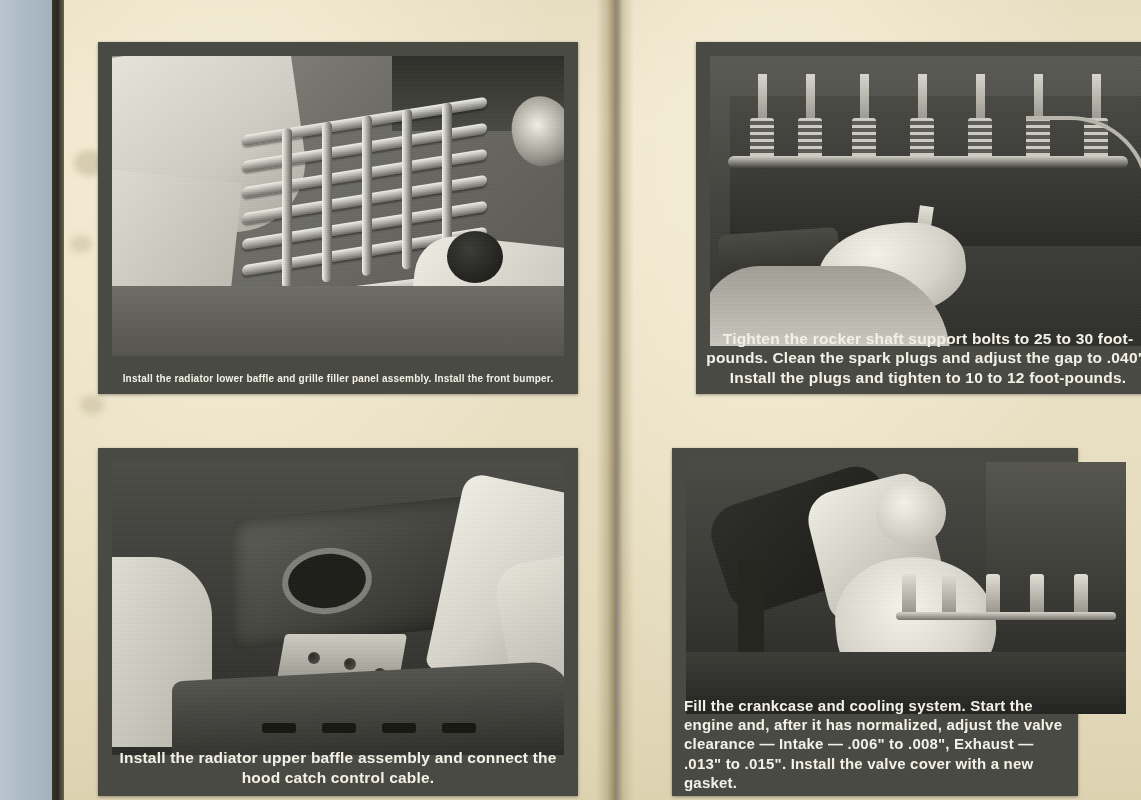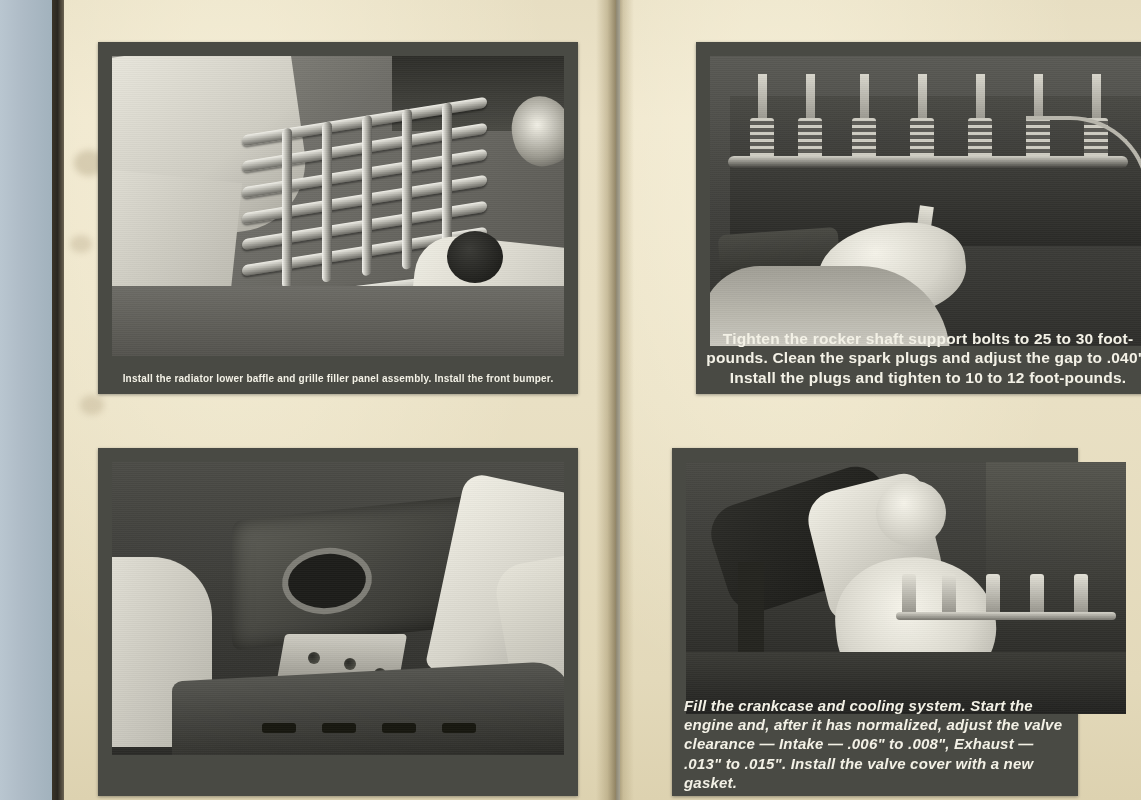--- a/index.html
+++ b/index.html
@@ -95,21 +95,21 @@
   #panel-1 .caption { bottom: 8px; font-size: 10px; }
 
   #panel-2 { left: 696px; top: 42px;  width: 464px; height: 352px; }
   #panel-2 .photo { left: 14px; top: 14px; width: 440px; height: 290px; }
   #panel-2 .caption { bottom: 6px; font-size: 15.5px; }
 
   #panel-3 { left: 98px;  top: 448px; width: 480px; height: 348px; }
   #panel-3 .photo { left: 14px; top: 14px; width: 452px; height: 293px; }
   #panel-3 .caption { bottom: 8px; font-size: 15.5px; }
 
-  #panel-4 { left: 672px; top: 448px; width: 406px; height: 348px; font-style: italic; }
+  #panel-4 { left: 672px; top: 448px; width: 406px; height: 348px; }
   #panel-4 .photo { left: 14px; top: 14px; width: 440px; height: 252px; }
   #panel-4 .caption { bottom: 4px; font-size: 15px; text-align: left; padding: 0 12px; }
 
   
   .p1 { width: 100%; height: 100%; position: relative;
     background:
       linear-gradient(135deg, #8e8d86 0%, #6f6e68 40%, #55544f 100%);
   }
   .p1 .cloth {
     position: absolute; left: -10px; top: -10px; width: 200px; height: 190px;
@@ -424,20 +424,21 @@
         <div class="dot" style="left:232px; top:196px;"></div>
         <div class="dot" style="left:262px; top:206px;"></div>
         <div class="panel-bottom"></div>
         <div class="slot" style="left:150px;"></div>
         <div class="slot" style="left:210px;"></div>
         <div class="slot" style="left:270px;"></div>
         <div class="slot" style="left:330px;"></div>
         <div class="grain"></div>
       </div>
     </div>
+    <div class="caption">Install the radiator upper baffle assembly and connect the hood catch control cable.</div>
   </div>
 
   <div class="panel" id="panel-4">
     <div class="photo">
       <div class="p4">
         <div class="engblock"></div>
         <div class="forearm"></div>
         <div class="cuff"></div>
         <div class="thumb"></div>
         <div class="hand2"></div>

